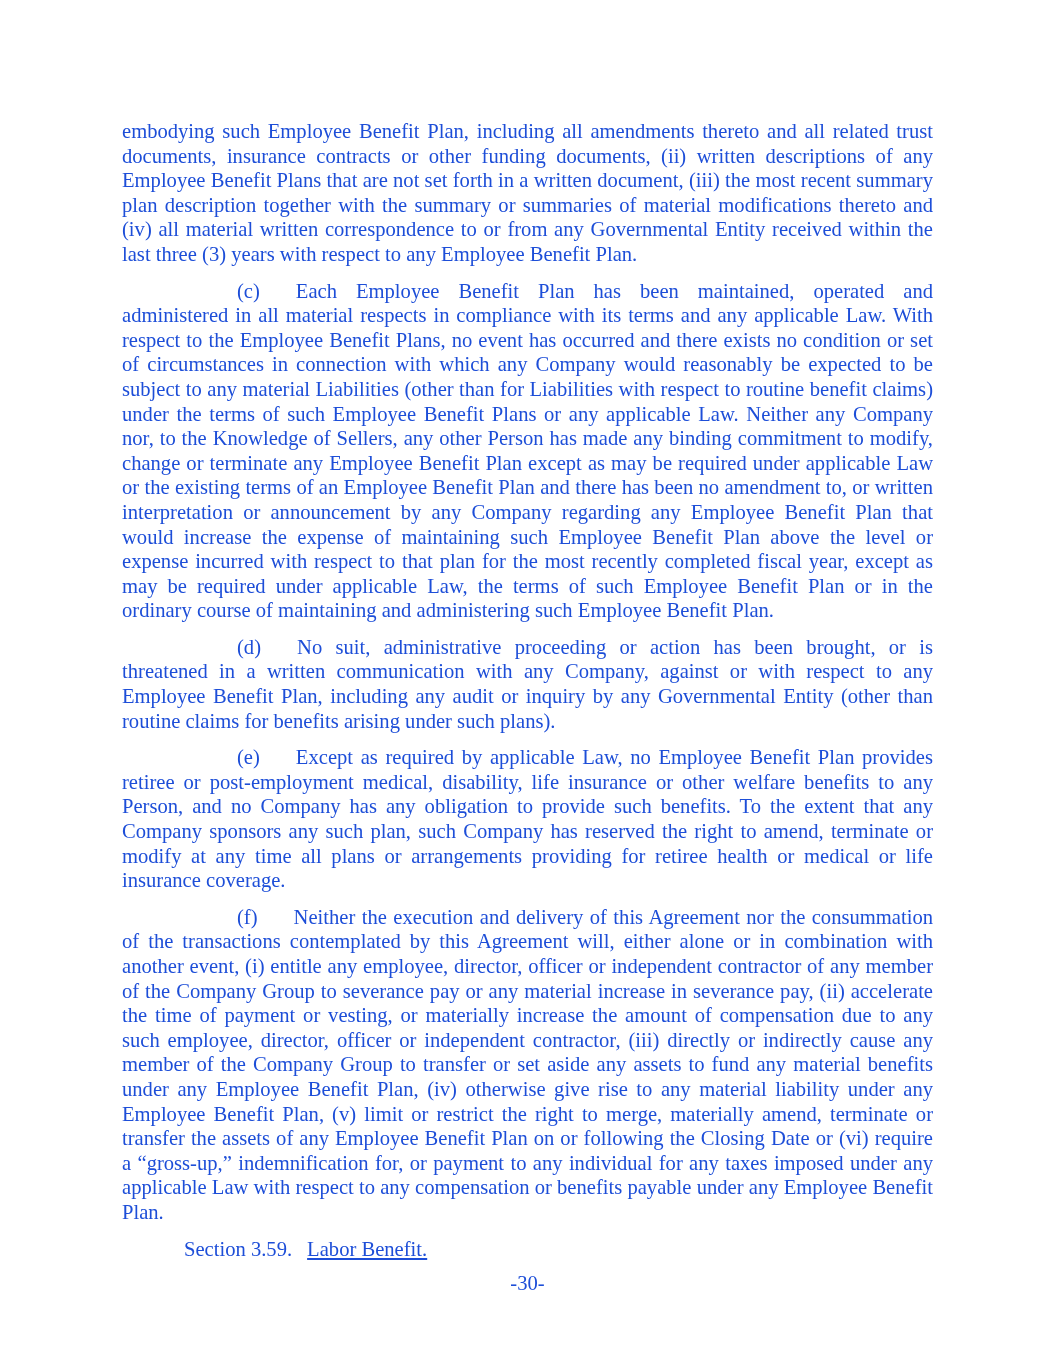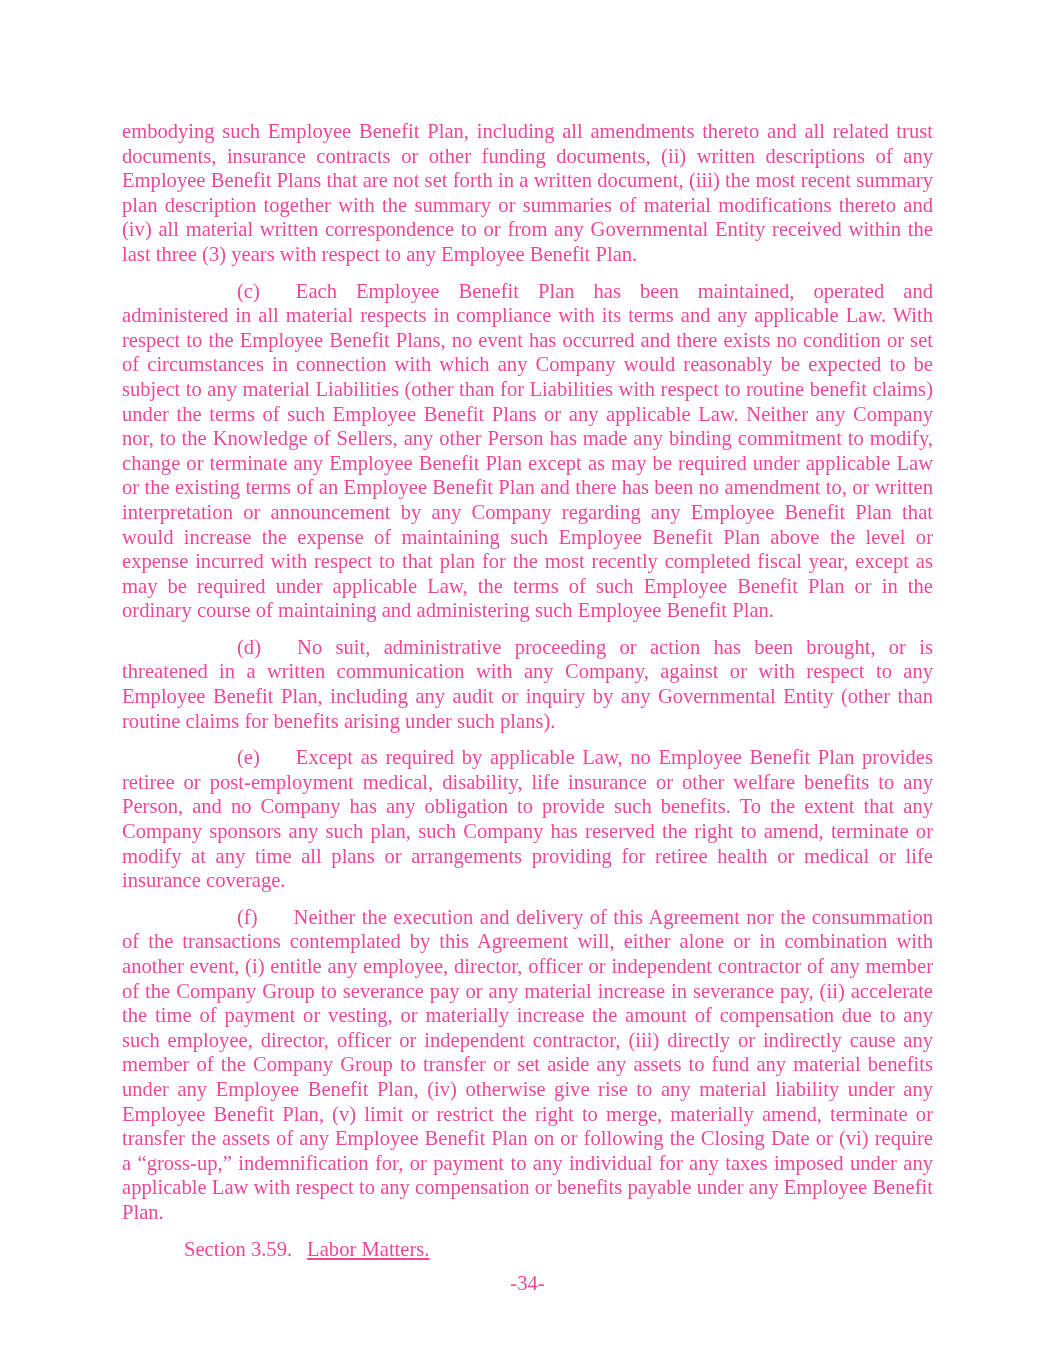--- a/index.html
+++ b/index.html
@@ -5,21 +5,21 @@
   html, body {
     margin: 0;
     padding: 0;
     background: #ffffff;
   }
   .page {
     position: relative;
     width: 1055px;
     height: 1365px;
     background: #ffffff;
-    color: #ec4899;
+    color: #1d4ed8;
     font-family: "Liberation Serif", "DejaVu Serif", serif;
     overflow: hidden;
   }
   .content {
     position: absolute;
     left: 122px;
     top: 119px;
     width: 811px;
   }
   p.para {
@@ -73,18 +73,18 @@
     <p class="para"><span>embodying such Employee Benefit Plan, including all amendments thereto and all related trust documents, insurance contracts or other funding documents, (ii) written descriptions of any Employee Benefit Plans that are not set forth in a written document, (iii) the most recent summary plan description together with the summary or summaries of material modifications thereto and (iv) all material written correspondence to or from any Governmental Entity received within the last three (3) years with respect to any Employee Benefit Plan.</span></p>
 
     <p class="para"><span class="tab1"></span><span class="plabel">(c)</span><span class="tab2"></span><span>Each Employee Benefit Plan has been maintained, operated and administered in all material respects in compliance with its terms and any applicable Law.  With respect to the Employee Benefit Plans, no event has occurred and there exists no condition or set of circumstances in connection with which any Company would reasonably be expected to be subject to any material Liabilities (other than for Liabilities with respect to routine benefit claims) under the terms of such Employee Benefit Plans or any applicable Law.  Neither any Company nor, to the Knowledge of Sellers, any other Person has made any binding commitment to modify, change or terminate any Employee Benefit Plan except as may be required under applicable Law or the existing terms of an Employee Benefit Plan  and there has been no amendment to, or written interpretation or announcement by any Company regarding any Employee Benefit Plan that would increase the expense of maintaining such Employee Benefit Plan above the level or expense incurred with respect to that plan for the most recently completed fiscal year, except as may be required under applicable Law, the terms of such Employee Benefit Plan or in the ordinary course of maintaining and administering such Employee Benefit Plan.</span></p>
 
     <p class="para"><span class="tab1"></span><span class="plabel">(d)</span><span class="tab2"></span><span>No suit, administrative proceeding or action has been brought, or is threatened in a written communication with any Company, against or with respect to any Employee Benefit Plan, including any audit or inquiry by any Governmental Entity (other than routine claims for benefits arising under such plans).</span></p>
 
     <p class="para"><span class="tab1"></span><span class="plabel">(e)</span><span class="tab2"></span><span>Except as required by applicable Law, no Employee Benefit Plan provides retiree or post-employment medical, disability, life insurance or other welfare benefits to any Person, and no Company has any obligation to provide such benefits.  To the extent that any Company sponsors any such plan, such Company has reserved the right to amend, terminate or modify at any time all plans or arrangements providing for retiree health or medical or life insurance coverage.</span></p>
 
     <p class="para"><span class="tab1"></span><span class="plabel">(f)</span><span class="tab2"></span><span>Neither the execution and delivery of this Agreement nor the consummation of the transactions contemplated by this Agreement will, either alone or in combination with another event, (i) entitle any employee, director, officer or independent contractor of any member of the Company Group to severance pay or any material increase in severance pay, (ii) accelerate the time of payment or vesting, or materially increase the amount of compensation due to any such employee, director, officer or independent contractor, (iii) directly or indirectly cause any member of the Company Group to transfer or set aside any assets to fund any material benefits under any Employee Benefit Plan, (iv) otherwise give rise to any material liability under any Employee Benefit Plan, (v) limit or restrict the right to merge, materially amend, terminate or transfer the assets of any Employee Benefit Plan on or following the Closing Date or (vi) require a “gross-up,” indemnification for, or payment to any individual for any taxes imposed under any applicable Law with respect to any compensation or benefits payable under any Employee Benefit Plan.</span></p>
 
-    <p class="section-line"><span class="tab-half"></span><span>Section 3.59.</span><span class="gap-heading"></span><span class="underlined">Labor Matters.</span></p>
+    <p class="section-line"><span class="tab-half"></span><span>Section 3.59.</span><span class="gap-heading"></span><span class="underlined">Labor Benefit.</span></p>
 
   </div>
 
-  <div class="footer"><span>-34-</span></div>
+  <div class="footer"><span>-30-</span></div>
 </div>
 
 </body></html>

